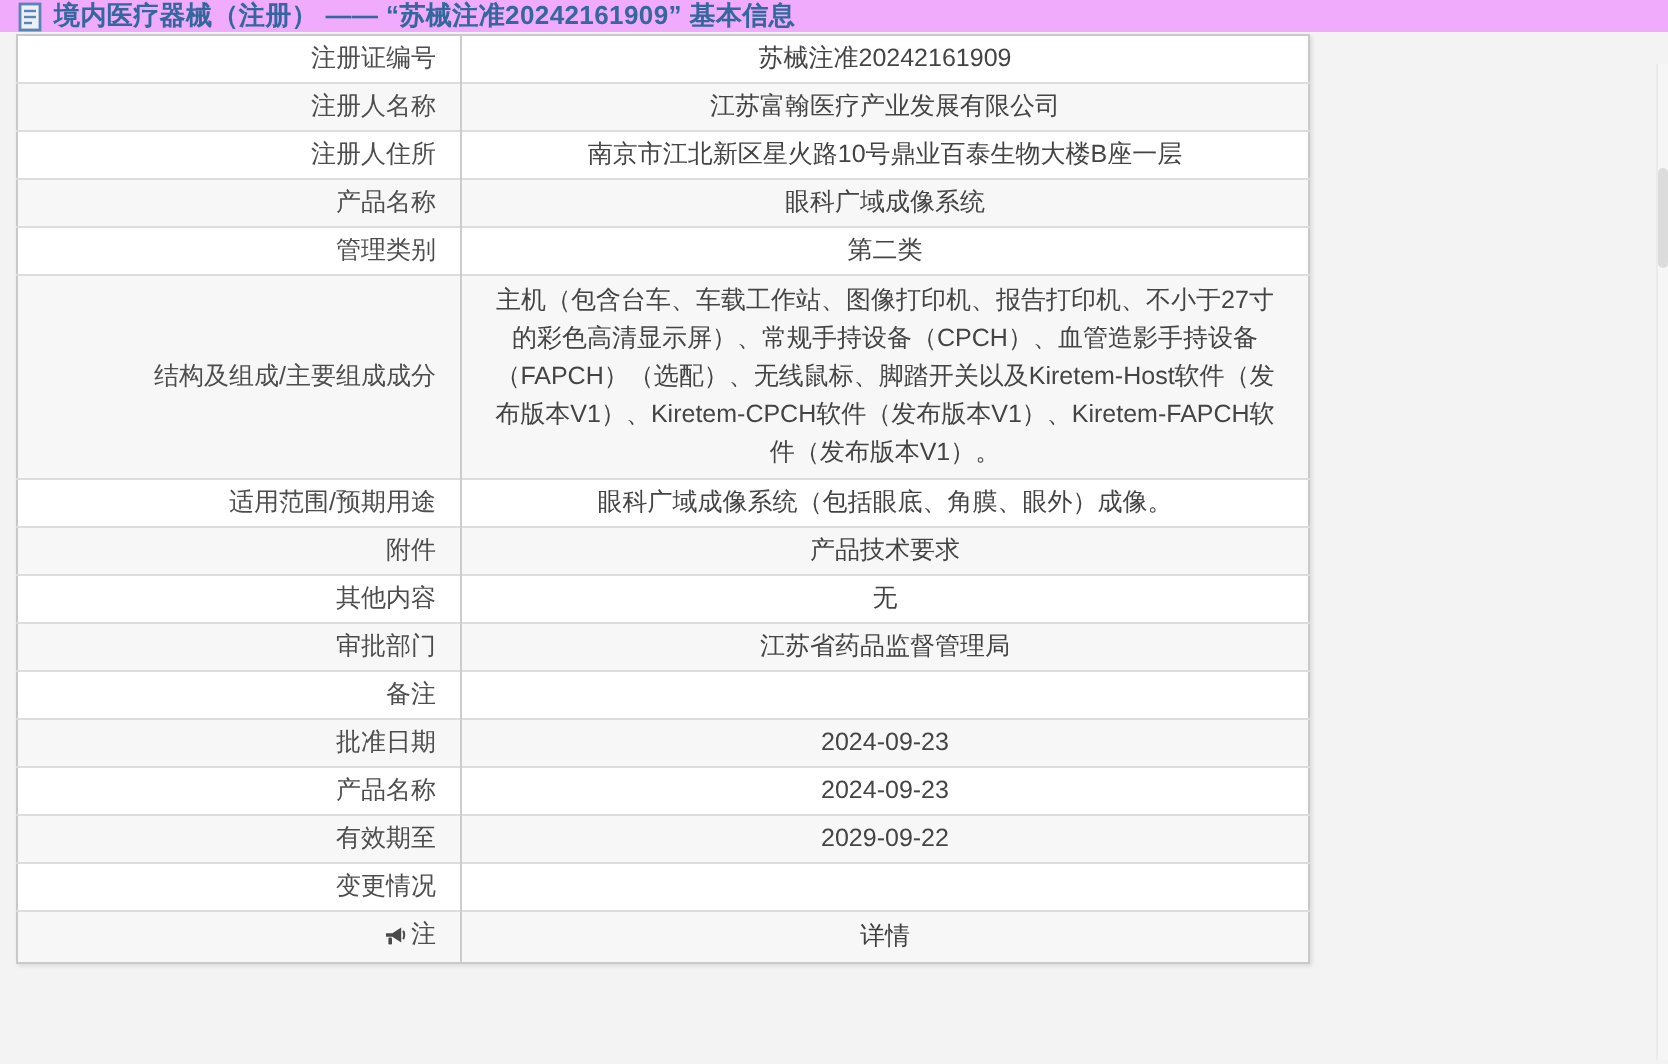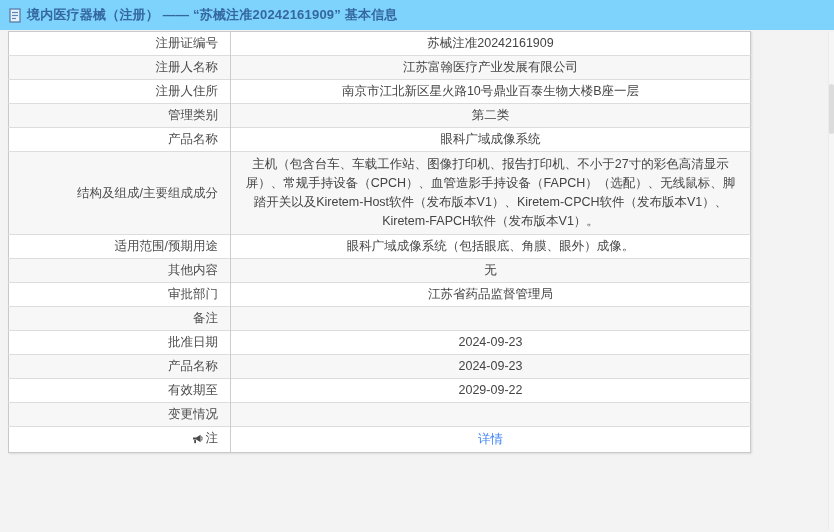--- a/index.html
+++ b/index.html
@@ -4,30 +4,30 @@
 <style>
   * { box-sizing: border-box; }
   html,body { margin:0; padding:0; }
   body {
     width:834px; height:532px; overflow:hidden;
     background:#f3f3f3;
     font-family:"Liberation Sans","DejaVu Sans",sans-serif;
     position:relative;
   }
   .header {
-    height:30px; display:flex; align-items:center;
-    padding-left:9px; background:#7dd3fc;text-align:center;
+    height:16px; display:flex; align-items:center;
+    padding-left:9px; background:#f0abfc;text-align:center;
   }
   .doc-icon { display:inline-flex; margin-right:5px; margin-top:1px; }
   .title {
     color:#35679f; font-weight:bold; font-size:13px; letter-spacing:0.2px;
   }
   .info-table {
     margin-left:8px; margin-top:1px;
-    width:743px;
+    width:647px;
     border-collapse:collapse;
     background:#fff;
     border:1px solid #c9c9c9;
     box-shadow:1px 1px 2px rgba(0,0,0,0.10);
   }
   .info-table tr { border-bottom:1px solid #ddd; }
   .info-table tr:last-child { border-bottom:none; }
   .info-table tr:nth-child(even) { background:#f7f7f7; }
   .info-table th {
     width:222px;
@@ -88,34 +88,38 @@
     </tr>
     <tr>
       <th>注册人名称</th>
       <td>江苏富翰医疗产业发展有限公司</td>
     </tr>
     <tr>
       <th>注册人住所</th>
       <td>南京市江北新区星火路10号鼎业百泰生物大楼B座一层</td>
     </tr>
     <tr>
+      <th>产品名称</th>
+      <td>眼科广域成像系统</td>
+    </tr>
+    <tr>
       <th>管理类别</th>
       <td>第二类</td>
-    </tr>
-    <tr>
-      <th>产品名称</th>
-      <td>眼科广域成像系统</td>
     </tr>
     <tr>
       <th>结构及组成/主要组成成分</th>
       <td class="long">主机（包含台车、车载工作站、图像打印机、报告打印机、不小于27寸的彩色高清显示屏）、常规手持设备（CPCH）、血管造影手持设备（FAPCH）（选配）、无线鼠标、脚踏开关以及Kiretem-Host软件（发布版本V1）、Kiretem-CPCH软件（发布版本V1）、Kiretem-FAPCH软件（发布版本V1）。</td>
     </tr>
     <tr>
       <th>适用范围/预期用途</th>
       <td>眼科广域成像系统（包括眼底、角膜、眼外）成像。</td>
+    </tr>
+    <tr>
+      <th>附件</th>
+      <td>产品技术要求</td>
     </tr>
     <tr>
       <th>其他内容</th>
       <td>无</td>
     </tr>
     <tr>
       <th>审批部门</th>
       <td>江苏省药品监督管理局</td>
     </tr>
     <tr>
@@ -145,21 +149,21 @@
             <svg width="11" height="11" viewBox="0 0 11 11">
               <path d="M1,3.6 L4.2,3.6 L8.6,0.8 L8.6,8.2 L4.2,5.4 L1,5.4 Z" fill="#4a4a4a"></path>
               <rect x="2.2" y="5.8" width="1.8" height="3.4" rx="0.6" fill="#4a4a4a"></rect>
               <path d="M9.6,2.4 Q10.6,4.5 9.6,6.6" stroke="#4a4a4a" stroke-width="1" fill="none"></path>
             </svg>
           </span>
           <span>注</span>
         </span>
       </th>
       <td>
-        <a href="#" style="color:#3b82f6">详情</a>
+        <a href="#" style="color:#404040">详情</a>
       </td>
     </tr>
   </tbody>
 </table>
 
 <div class="scrollbar">
   <div class="thumb"></div>
 </div>
 
 </body></html>

